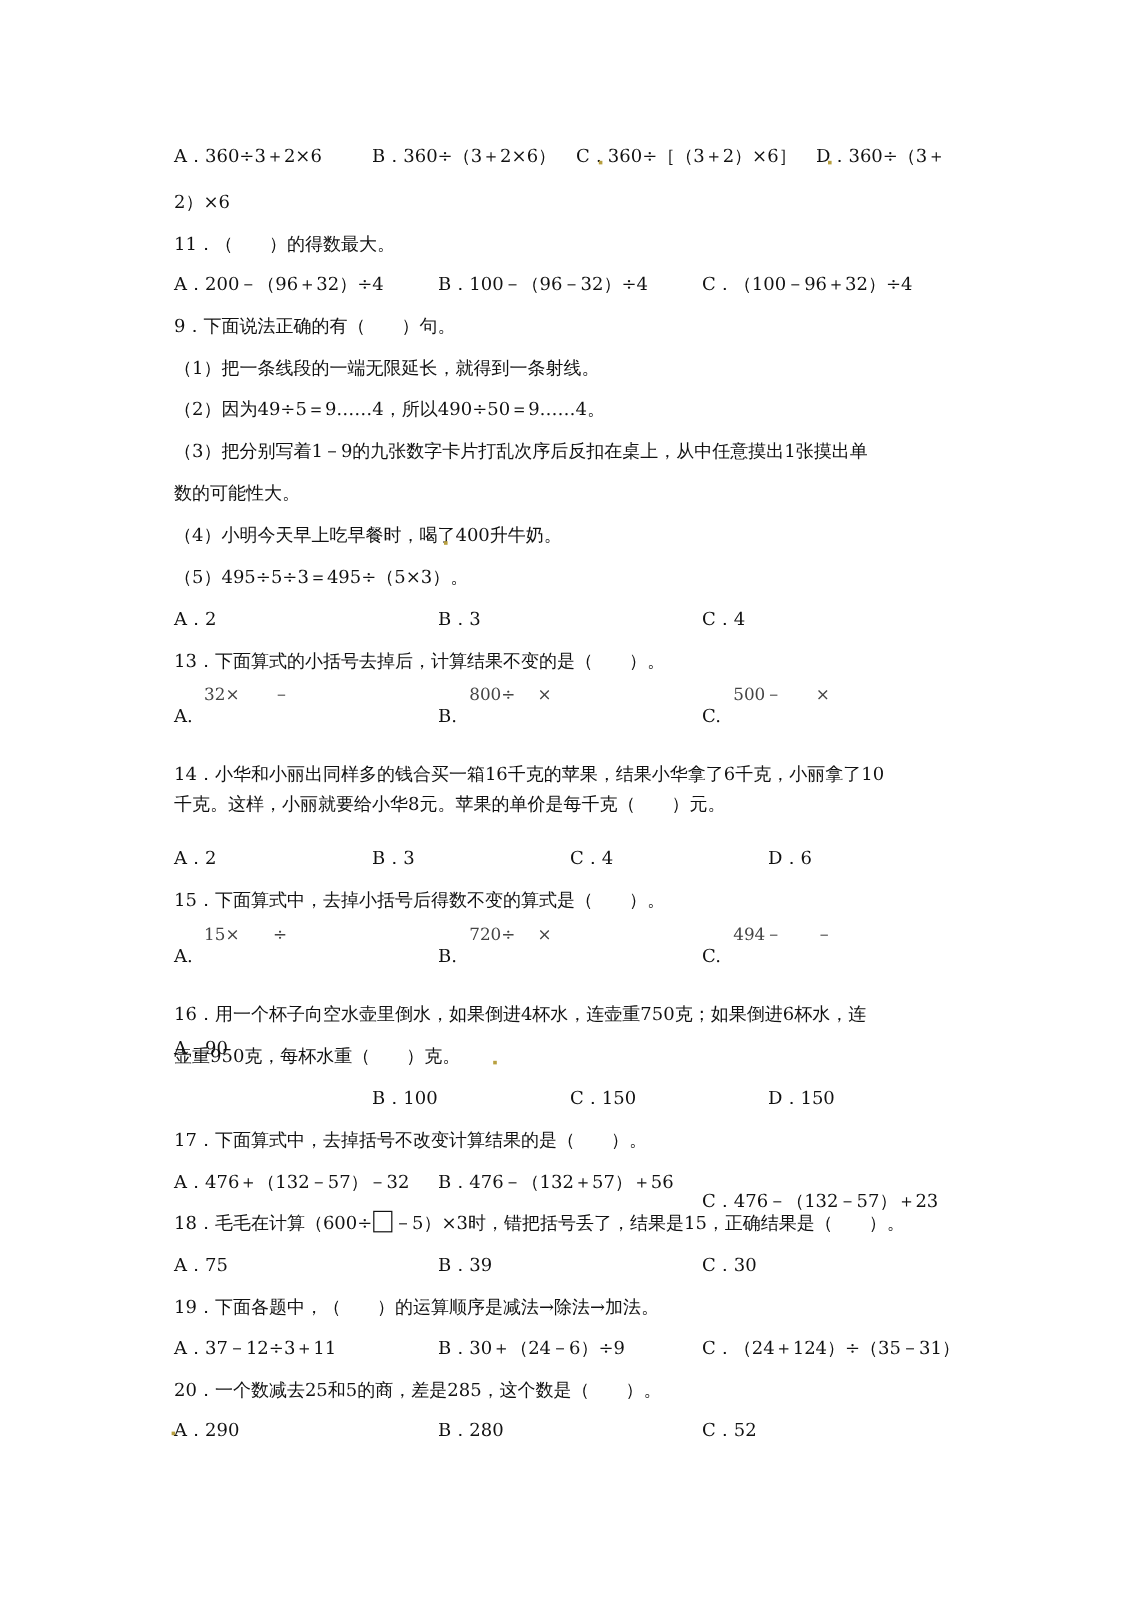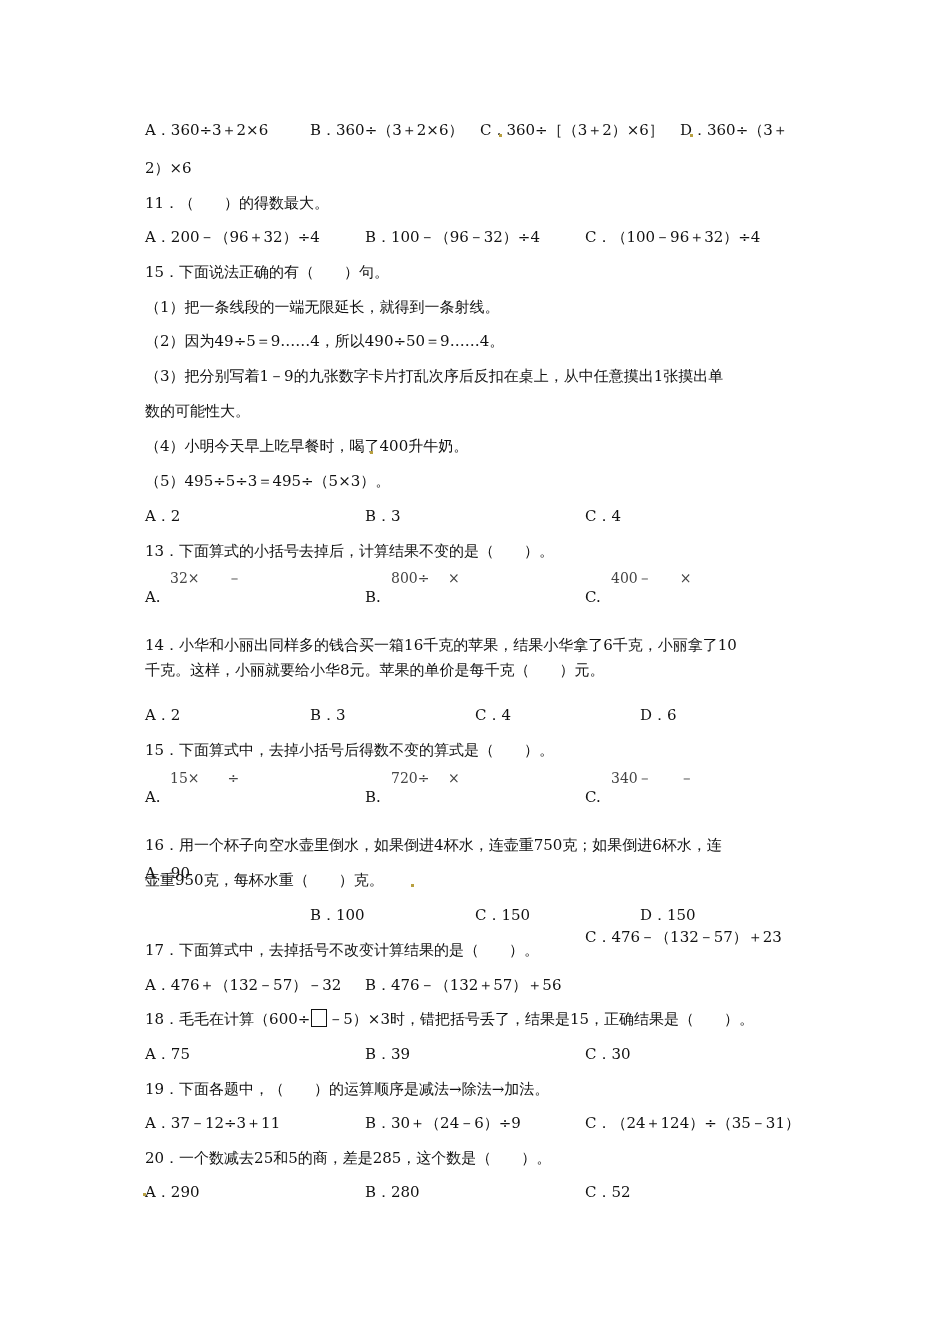--- a/index.html
+++ b/index.html
@@ -17,65 +17,65 @@
 <div class="opt" style="left:310px;top:120px">B．360÷（3＋2×6）</div>
 <div class="opt" style="left:480px;top:120px">C．360÷［（3＋2）×6］</div>
 <div class="opt" style="left:680px;top:120px">D．360÷（3＋</div>
 <div class="line" style="top:158px">2）×6</div>
 
 <div class="line" style="top:193px">11．（　　）的得数最大。</div>
 <div class="opt" style="left:145px;top:227px">A．200－（96＋32）÷4</div>
 <div class="opt" style="left:365px;top:227px">B．100－（96－32）÷4</div>
 <div class="opt" style="left:585px;top:227px">C．（100－96＋32）÷4</div>
 
-<div class="line" style="top:262px">15．下面说法正确的有（　　）句。</div>
+<div class="line" style="top:262px">9．下面说法正确的有（　　）句。</div>
 <div class="line" style="top:297px">（1）把一条线段的一端无限延长，就得到一条射线。</div>
 <div class="line" style="top:331px">（2）因为49÷5＝9……4，所以490÷50＝9……4。</div>
 <div class="line" style="top:366px">（3）把分别写着1－9的九张数字卡片打乱次序后反扣在桌上，从中任意摸出1张摸出单</div>
 <div class="line" style="top:401px">数的可能性大。</div>
 <div class="line" style="top:436px">（4）小明今天早上吃早餐时，喝了400升牛奶。</div>
 <div class="line" style="top:471px">（5）495÷5÷3＝495÷（5×3）。</div>
 <div class="opt" style="left:145px;top:506px">A．2</div>
 <div class="opt" style="left:365px;top:506px">B．3</div>
 <div class="opt" style="left:585px;top:506px">C．4</div>
 
 <div class="line" style="top:541px">13．下面算式的小括号去掉后，计算结果不变的是（　　）。</div>
 <div class="frac" style="left:170px;top:570px">32×　　－</div>
 <div class="opt" style="left:145px;top:587px">A.</div>
 <div class="frac" style="left:391px;top:570px">800÷　 ×</div>
 <div class="opt" style="left:365px;top:587px">B.</div>
-<div class="frac" style="left:611px;top:570px">400－　　×</div>
+<div class="frac" style="left:611px;top:570px">500－　　×</div>
 <div class="opt" style="left:585px;top:587px">C.</div>
 
 <div class="line" style="top:635px">14．小华和小丽出同样多的钱合买一箱16千克的苹果，结果小华拿了6千克，小丽拿了10</div>
 <div class="line" style="top:660px">千克。这样，小丽就要给小华8元。苹果的单价是每千克（　　）元。</div>
 <div class="opt" style="left:145px;top:705px">A．2</div>
 <div class="opt" style="left:310px;top:705px">B．3</div>
 <div class="opt" style="left:475px;top:705px">C．4</div>
 <div class="opt" style="left:640px;top:705px">D．6</div>
 
 <div class="line" style="top:740px">15．下面算式中，去掉小括号后得数不变的算式是（　　）。</div>
 <div class="frac" style="left:170px;top:770px">15×　　÷</div>
 <div class="opt" style="left:145px;top:787px">A.</div>
 <div class="frac" style="left:391px;top:770px">720÷　 ×</div>
 <div class="opt" style="left:365px;top:787px">B.</div>
-<div class="frac" style="left:611px;top:770px">340－　　－</div>
+<div class="frac" style="left:611px;top:770px">494－　　－</div>
 <div class="opt" style="left:585px;top:787px">C.</div>
 
 <div class="line" style="top:835px">16．用一个杯子向空水壶里倒水，如果倒进4杯水，连壶重750克；如果倒进6杯水，连</div>
 <div class="line" style="top:870px">壶重950克，每杯水重（　　）克。</div>
 <div class="opt" style="left:145px;top:863px">A．90</div>
 <div class="opt" style="left:310px;top:905px">B．100</div>
 <div class="opt" style="left:475px;top:905px">C．150</div>
 <div class="opt" style="left:640px;top:905px">D．150</div>
 
 <div class="line" style="top:940px">17．下面算式中，去掉括号不改变计算结果的是（　　）。</div>
 <div class="opt" style="left:145px;top:975px">A．476＋（132－57）－32</div>
 <div class="opt" style="left:365px;top:975px">B．476－（132＋57）＋56</div>
-<div class="opt" style="left:585px;top:927px">C．476－（132－57）＋23</div>
+<div class="opt" style="left:585px;top:991px">C．476－（132－57）＋23</div>
 
 <div class="line" style="top:1009px"><span>18．毛毛在计算（600÷</span><span class="box"></span><span>－5）×3时，错把括号丢了，结果是15，正确结果是（　　）。</span></div>
 <div class="opt" style="left:145px;top:1044px">A．75</div>
 <div class="opt" style="left:365px;top:1044px">B．39</div>
 <div class="opt" style="left:585px;top:1044px">C．30</div>
 
 <div class="line" style="top:1079px">19．下面各题中，（　　）的运算顺序是减法→除法→加法。</div>
 <div class="opt" style="left:145px;top:1113px">A．37－12÷3＋11</div>
 <div class="opt" style="left:365px;top:1113px">B．30＋（24－6）÷9</div>
 <div class="opt" style="left:585px;top:1113px">C．（24＋124）÷（35－31）</div>

